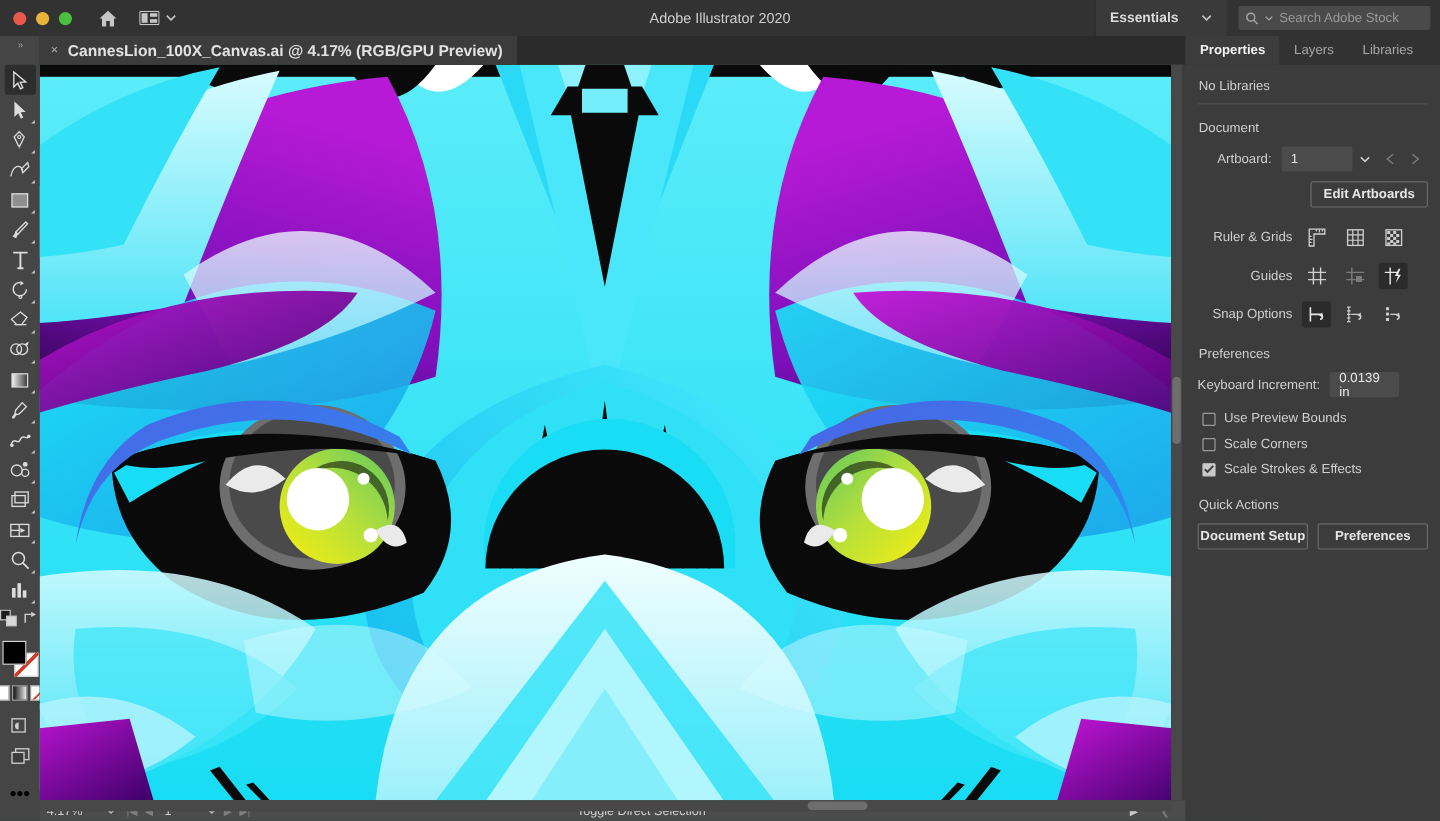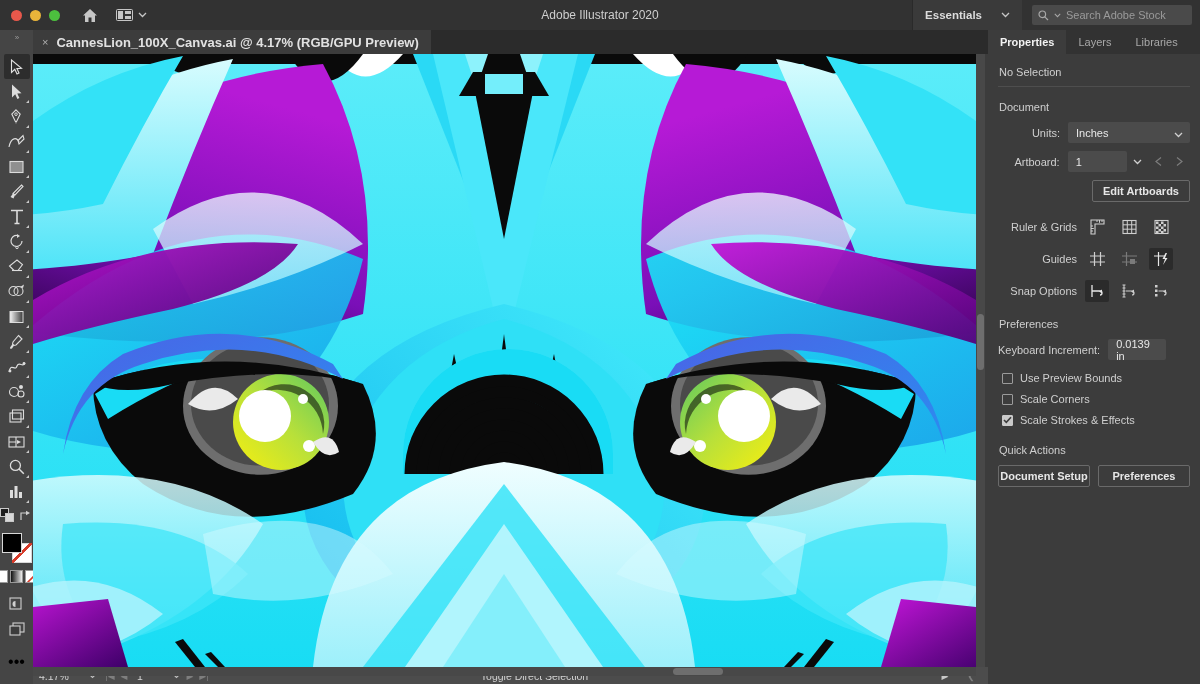--- a/index.html
+++ b/index.html
@@ -618,36 +618,25 @@
   </div>
 
   <div class="panel">
     <div class="panel-tabs">
       <div class="ptab active">Properties</div>
       <div class="ptab">Layers</div>
       <div class="ptab">Libraries</div>
     </div>
 
     <div class="panel-body">
-      <div class="sel-label">No Selection</div>
+      <div class="sel-label">No Libraries</div>
       <div class="divider"></div>
 
       <div class="sec-title">Document</div>
 
-      <div class="row">
-        <div class="row-label">Units:</div>
-        <div class="select">
-          <span>Inches</span>
-          <span class="chev">
-            <svg width="9" height="6" viewBox="0 0 9 6">
-                <path d="M1 1 L4.5 4.5 L8 1" fill="none" stroke="#d0d0d0" stroke-width="1.3"></path>
-              </svg>
-          </span>
-        </div>
-      </div>
 
       <div class="row">
         <div class="row-label">Artboard:</div>
         <div class="numfield">1</div>
         <div class="stepbtn">
           <svg width="9" height="6" viewBox="0 0 9 6">
               <path d="M1 1 L4.5 4.5 L8 1" fill="none" stroke="#d0d0d0" stroke-width="1.3"></path>
             </svg>
         </div>
         <div class="stepbtn">

